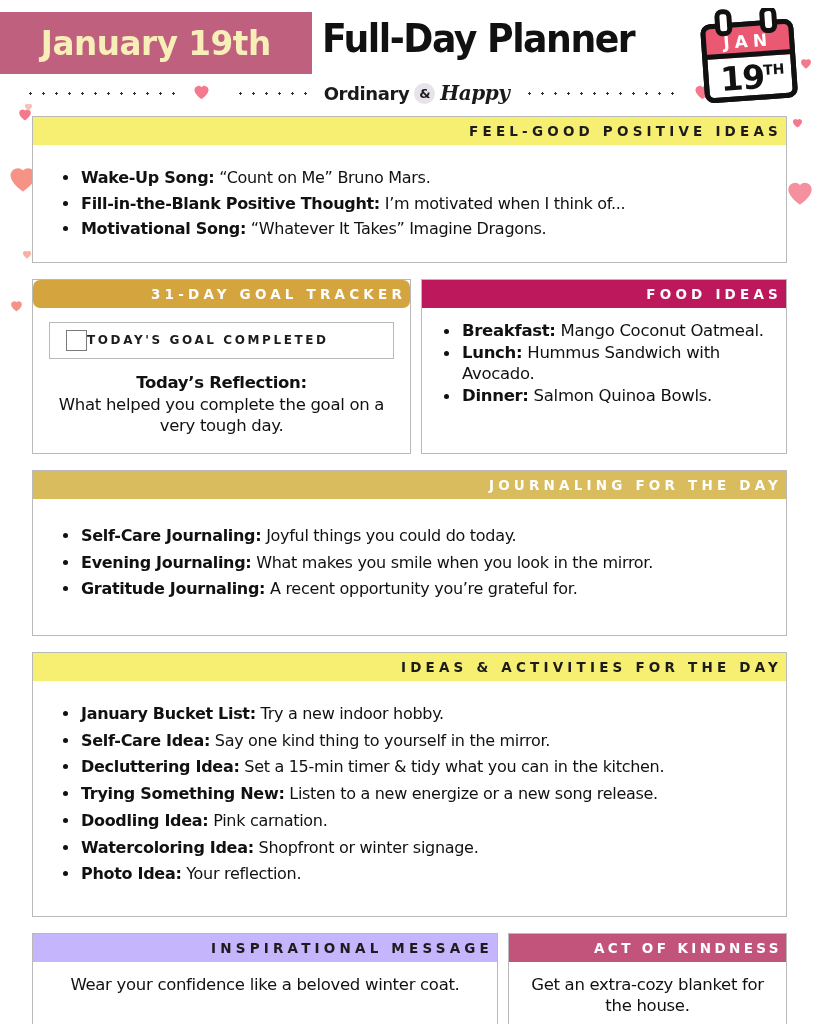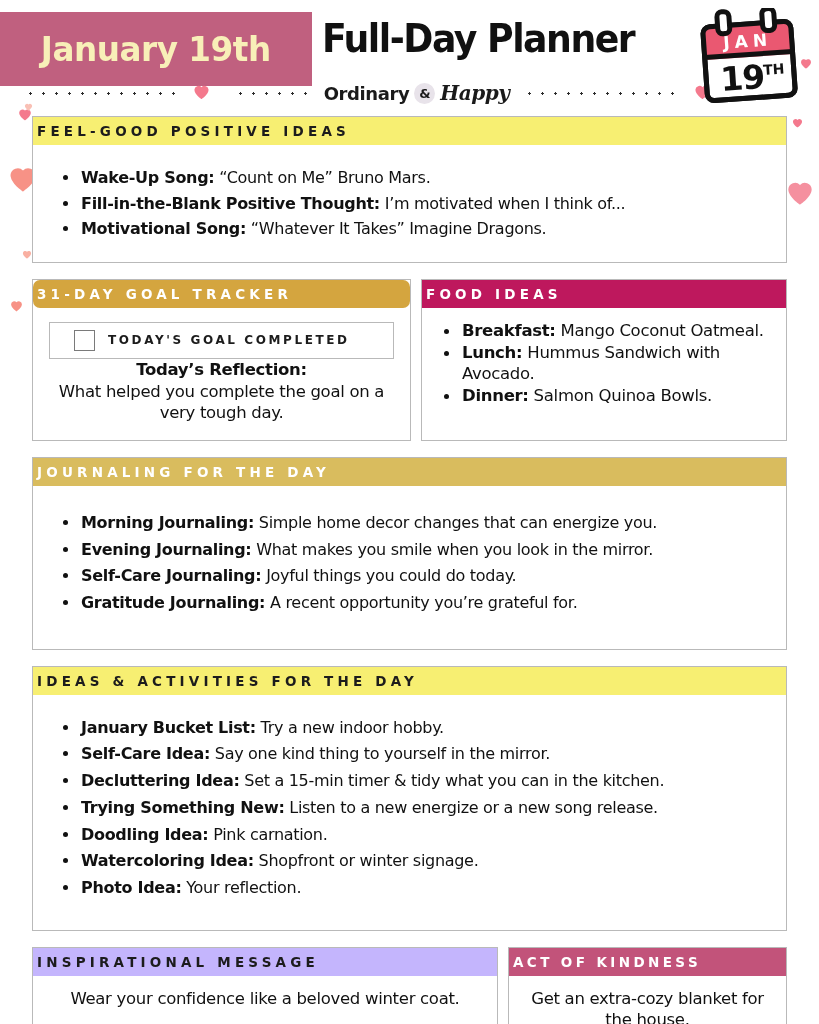--- a/index.html
+++ b/index.html
@@ -32,21 +32,21 @@
   .header {
     position: relative;
     height: 112px;
     z-index: 2;
   }
   .date-banner {
     position: absolute;
     left: 0;
     top: 12px;
     width: 312px;
-    height: 74px;
+    height: 62px;
     background: #c0607f;
     display: flex;
     align-items: center;
     justify-content: center;
   }
   .date-banner-text {
     font-family: "DejaVu Sans", sans-serif;
     font-weight: bold;
     font-size: 34px;
     color: #f8efb8;
@@ -131,21 +131,21 @@
   }
 
   
   .card {
     background: #ffffff;
     border: 1px solid #b9b9b9;
     position: relative;
     z-index: 1;
   }
   .card-head {
-    text-align: left;
+    text-align: right;
     font-family: "DejaVu Sans", sans-serif;
     font-weight: bold;
     font-size: 13.5px;
     letter-spacing: 4.2px;
     padding: 7px 4px 6px;
     line-height: 1.1;
   }
   .card-body {
     padding: 14px 18px 16px 18px;
   }
@@ -193,22 +193,22 @@
   .col-goal { width: 379px; flex: 0 0 379px; }
   .col-food { flex: 1 1 auto; }
 
   .col-goal .card-head { background: #d4a53f; color: #ffffff; border-radius: 7px; }
   .col-goal .card-body { padding: 14px 16px 16px 16px; }
 
   .checkbox-row {
     border: 1px solid #b9b9b9;
     display: flex;
     align-items: center;
-    gap: 13px;
-    padding: 7px 24px;
+    padding: 7px 16px;
+    margin-bottom: 13px;
   }
   .checkbox-box {
     width: 21px;
     height: 21px;
     border: 1px solid #7a7a7a;
     background: #fff;
     flex: 0 0 21px;
   }
   .checkbox-label {
     font-family: "DejaVu Sans", sans-serif;
@@ -401,23 +401,22 @@
           <li><span class="lbl">Dinner:</span><span> Salmon Quinoa Bowls.</span></li>
         </ul>
       </div>
     </div>
   </div>
 
   <div class="card sec-journal">
     <div class="card-head">JOURNALING FOR THE DAY</div>
     <div class="card-body">
       <ul class="bullets">
-        <li><span class="lbl">Morning Journaling:</span><span> Simple home decor changes that can energize you.</span></li>
+        <li><span class="lbl">Self-Care Journaling:</span><span> Joyful things you could do today.</span></li>
         <li><span class="lbl">Evening Journaling:</span><span> What makes you smile when you look in the mirror.</span></li>
-        <li><span class="lbl">Self-Care Journaling:</span><span> Joyful things you could do today.</span></li>
         <li><span class="lbl">Gratitude Journaling:</span><span> A recent opportunity you’re grateful for.</span></li>
       </ul>
     </div>
   </div>
 
   <div class="card sec-ideas">
     <div class="card-head">IDEAS &amp; ACTIVITIES FOR THE DAY</div>
     <div class="card-body">
       <ul class="bullets">
         <li><span class="lbl">January Bucket List:</span><span> Try a new indoor hobby.</span></li>

